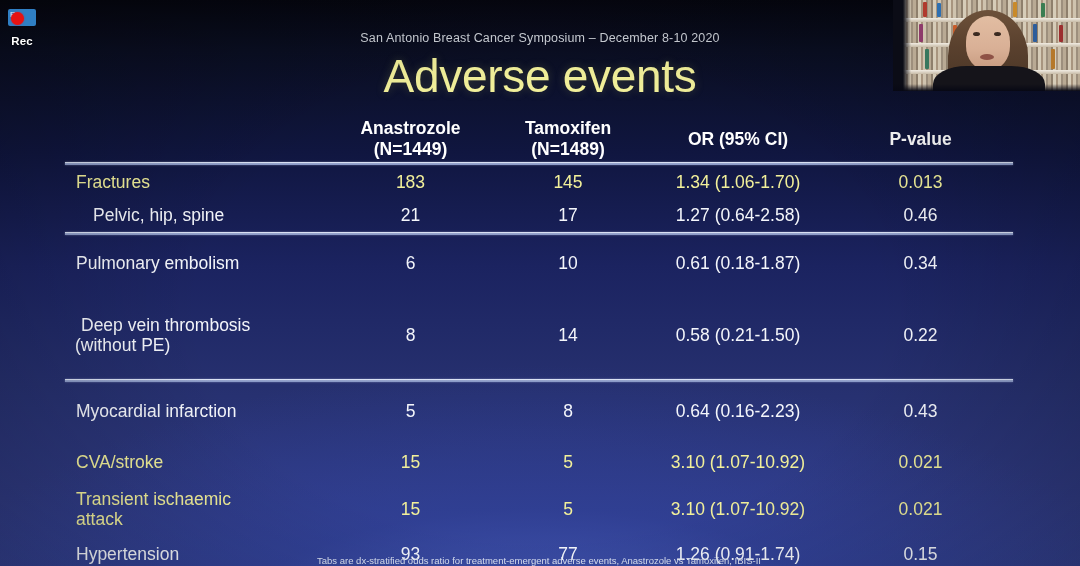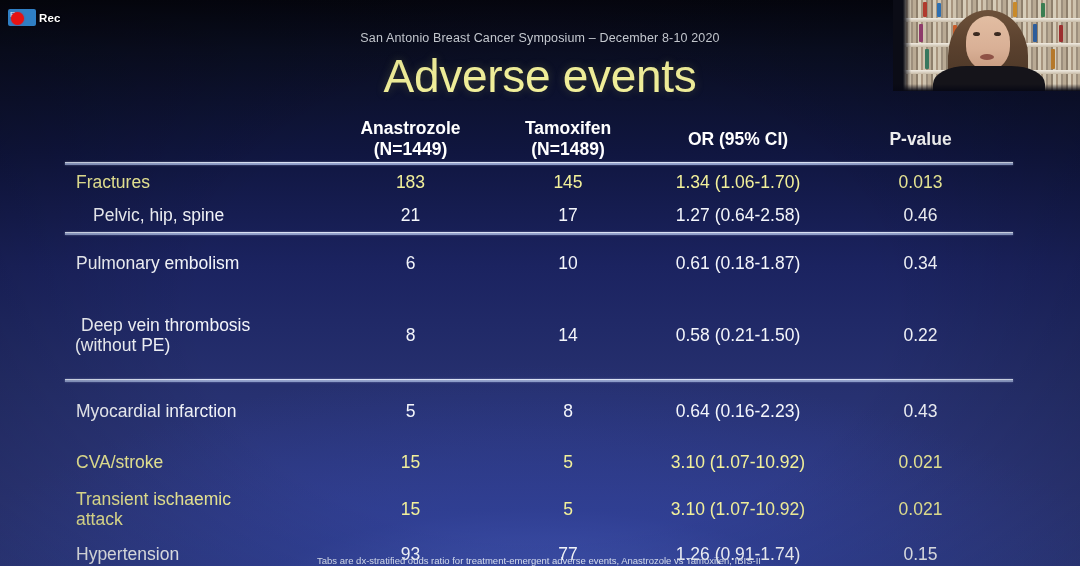--- a/index.html
+++ b/index.html
@@ -32,22 +32,23 @@
     background: radial-gradient(ellipse 760px 500px at 50% 55%, rgba(0,0,0,0) 45%, rgba(0,0,0,0.28) 100%);
     pointer-events: none;
   }
 
   
   #rec-indicator {
     position: absolute;
     left: 8px; top: 9px;
     display: flex;
     align-items: center;
-    gap: 3px;
+    gap: 9px;
     z-index: 40;
+    flex-direction: column;
   }
   .rec-badge {
     position: relative;
     width: 28px; height: 17px;
     background: #2f7fc4;
     border-radius: 2px;
     display: flex;
     align-items: center;
     justify-content: center;
     overflow: hidden;

